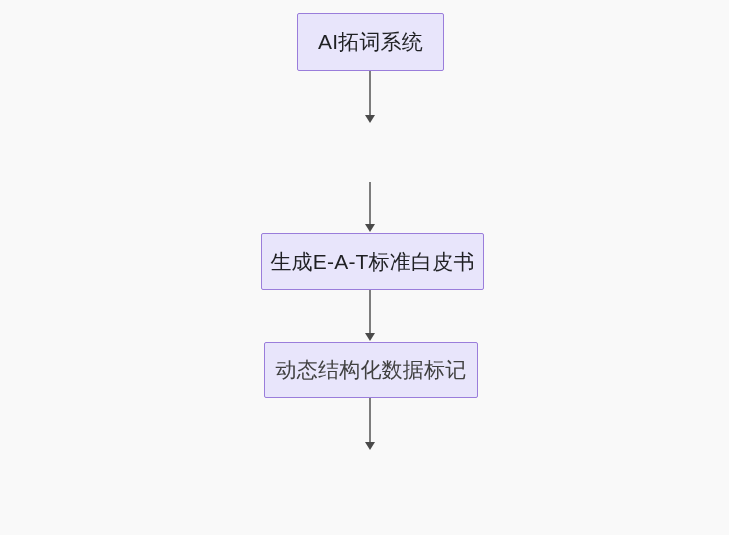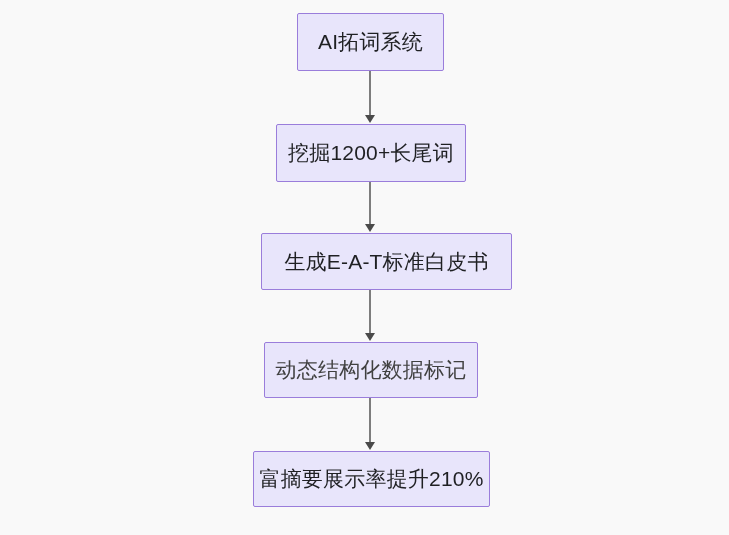--- a/index.html
+++ b/index.html
@@ -66,29 +66,23 @@
   <div class="edge" style="left: 369px; top: 290px; height: 43px; background: rgb(125, 125, 125);"></div>
   <div class="arrowhead" style="left: 364.5px; top: 333px; border-top-color: rgb(74, 74, 74);"></div>
 
   <div class="edge" style="left: 369px; top: 398px; height: 44px; background: rgb(125, 125, 125);"></div>
   <div class="arrowhead" style="left: 364.5px; top: 442px; border-top-color: rgb(74, 74, 74);"></div>
 
   <div class="node" style="left: 297px; top: 13px; width: 147px; height: 58px; background: rgb(232, 229, 251); border-color: rgb(154, 125, 219); color: rgb(31, 32, 35);">
     <span class="node-label">AI拓词系统</span>
   </div>
 
-  <div class="node" style="left: 276px; top: 124px; width: 190px; height: 58px; background: rgb(232, 229, 251); border-color: rgb(154, 125, 219); color: rgb(31, 32, 35);">
-    <span class="node-label">挖掘1200+长尾词</span>
-  </div>
 
-  <div class="node" style="left: 261px; top: 233px; width: 251px; height: 57px; background: rgb(232, 229, 251); border-color: rgb(154, 125, 219); color: rgb(31, 32, 35);">
+  <div class="node" style="left: 261px; top: 233px; width: 223px; height: 57px; background: rgb(232, 229, 251); border-color: rgb(154, 125, 219); color: rgb(31, 32, 35);">
     <span class="node-label">生成E-A-T标准白皮书</span>
   </div>
 
   <div class="node" style="left: 264px; top: 342px; width: 214px; height: 56px; background: rgb(232, 229, 251); border-color: rgb(154, 125, 219); color: #404040;">
     <span class="node-label">动态结构化数据标记</span>
   </div>
 
-  <div class="node" style="left: 253px; top: 451px; width: 237px; height: 56px; background: rgb(232, 229, 251); border-color: rgb(154, 125, 219); color: rgb(31, 32, 35);">
-    <span class="node-label">富摘要展示率提升210%</span>
-  </div>
 
 </div>
 
 </body></html>

